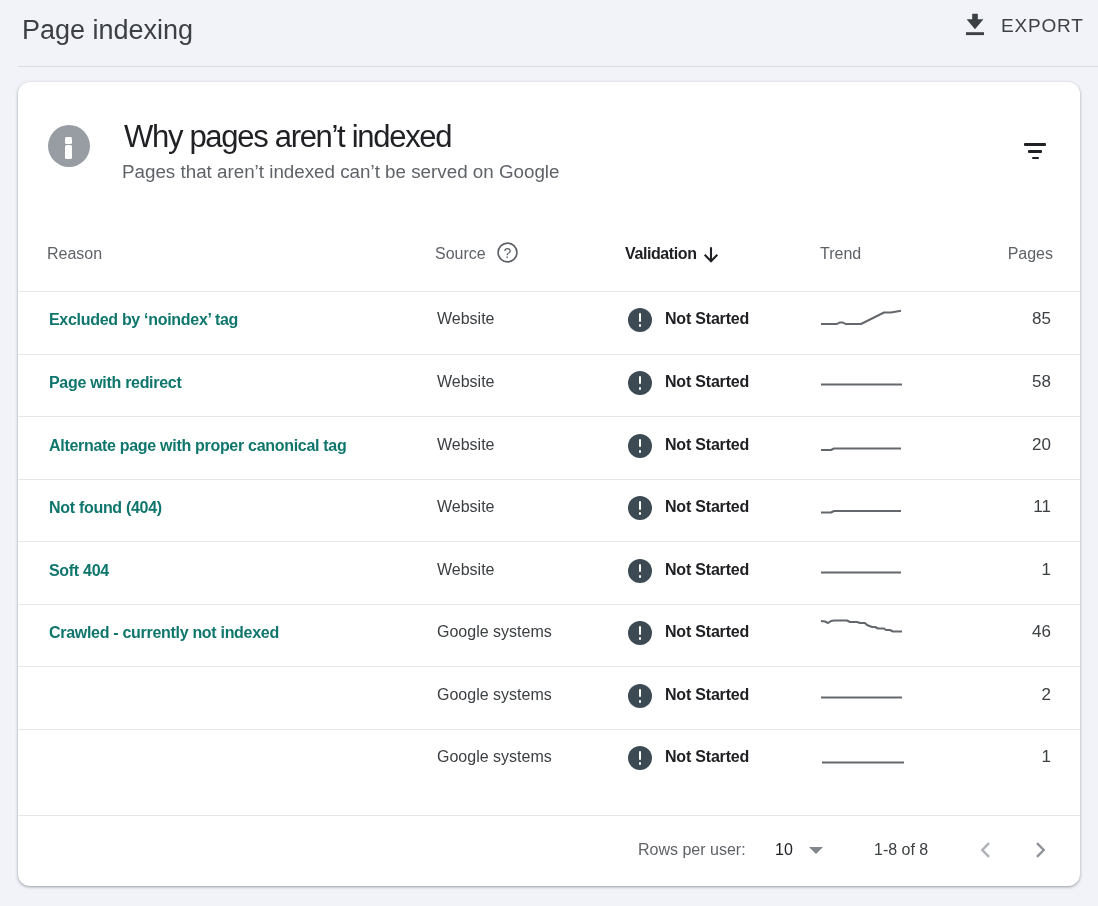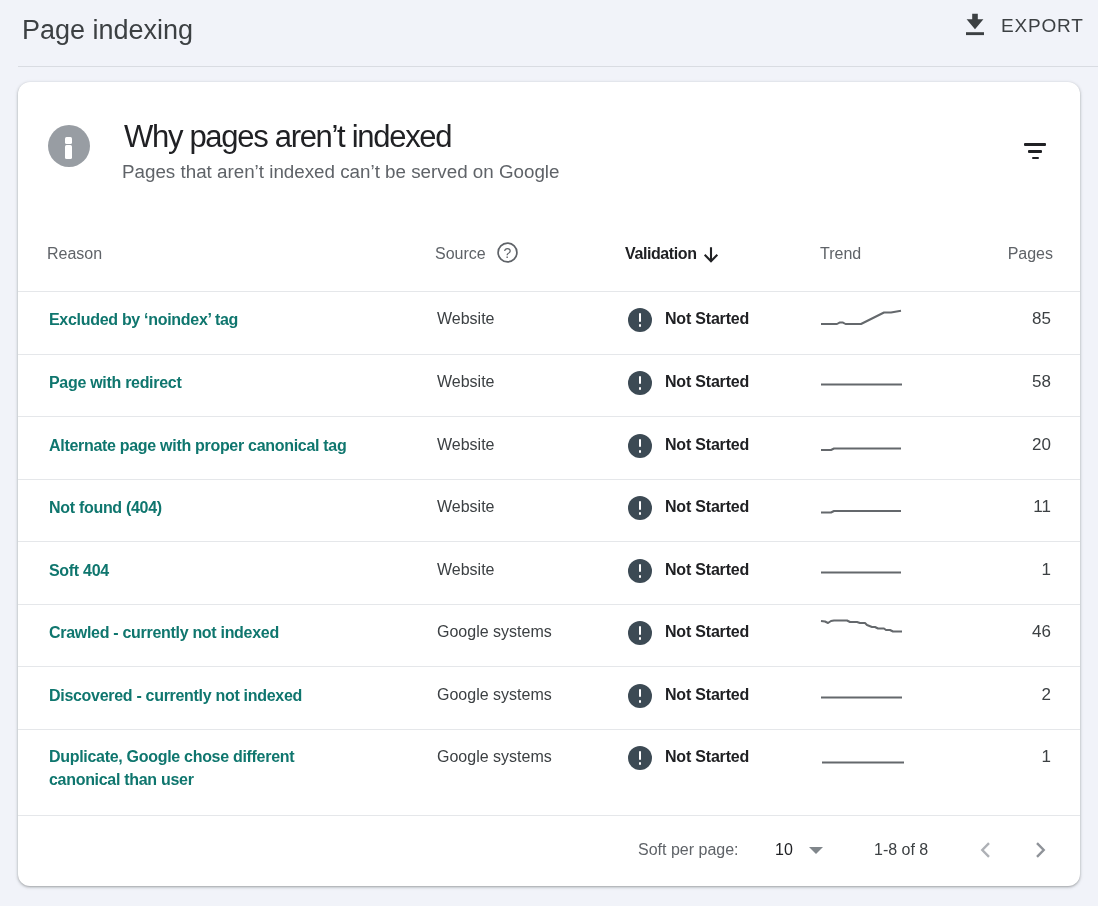--- a/index.html
+++ b/index.html
@@ -137,45 +137,43 @@
   <div class="abs badge" style="top:539px;">
       <div class="ed"></div>
       <div class="eb"></div>
     </div>
   <div class="abs ns" style="top:539px;">Not Started</div>
   <div class="abs num" style="top:539px;">46</div>
   <svg class="abs spark" style="top:536px;" viewBox="0 0 88 30">
       <polyline points="3,3 7,3.5 10,5 13,3 16,2.5 29,2.5 32,4 39,4 42,5 47,5 49,7 54,9 57,9 60,10.5 66,10.5 68,12 72,12 75,13.5 84,13.5" fill="none" stroke="#64686c" stroke-width="2" stroke-linejoin="round" stroke-linecap="butt"></polyline>
     </svg>
 
-  <div class="abs reason" style="top:602.0px;">Discovered - currently not indexed</div>
   <div class="abs src" style="top:601.5px;">Google systems</div>
   <div class="abs badge" style="top:601.5px;">
       <div class="ed"></div>
       <div class="eb"></div>
     </div>
   <div class="abs ns" style="top:601.5px;">Not Started</div>
   <div class="abs num" style="top:601.5px;">2</div>
   <svg class="abs spark" style="top:598.5px;" viewBox="0 0 88 30">
       <polyline points="3,16.5 84,16.5" fill="none" stroke="#64686c" stroke-width="2" stroke-linejoin="round" stroke-linecap="butt"></polyline>
     </svg>
 
-  <div class="abs reason" style="top:663px;">Duplicate, Google chose different<br>canonical than user</div>
   <div class="abs src" style="top:664px;">Google systems</div>
   <div class="abs badge" style="top:664px;">
       <div class="ed"></div>
       <div class="eb"></div>
     </div>
   <div class="abs ns" style="top:664px;">Not Started</div>
   <div class="abs num" style="top:664px;">1</div>
   <svg class="abs spark" style="top:661px;" viewBox="0 0 88 30">
       <polyline points="4,19.5 86,19.5" fill="none" stroke="#64686c" stroke-width="2" stroke-linejoin="round" stroke-linecap="butt"></polyline>
     </svg>
 
-  <div class="abs" style="left:620px;top:758px;font-size:16px;line-height:20px;color:#5f6368;">Soft per page:</div>
+  <div class="abs" style="left:620px;top:758px;font-size:16px;line-height:20px;color:#5f6368;">Rows per user:</div>
   <div class="abs" style="left:757px;top:758px;font-size:16px;line-height:20px;color:#202124;">10</div>
   <div class="abs" style="left:791px;top:764.5px;width:0;height:0;border-left:7px solid transparent;border-right:7px solid transparent;border-top:7px solid #80868b;"></div>
   <div class="abs" style="left:856px;top:758px;font-size:16px;line-height:20px;color:#3c4043;">1-8 of 8</div>
   <svg class="abs" style="left:960px;top:759.5px;" width="16" height="16" viewBox="0 0 16 16">
       <path d="M11 1.2 L4.3 8 L11 14.8" fill="none" stroke="#aeb1b6" stroke-width="2.4"></path>
     </svg>
   <svg class="abs" style="left:1014px;top:759.5px;" width="16" height="16" viewBox="0 0 16 16">
       <path d="M5 1.2 L11.7 8 L5 14.8" fill="none" stroke="#8f9399" stroke-width="2.4"></path>
     </svg>
 </div>

